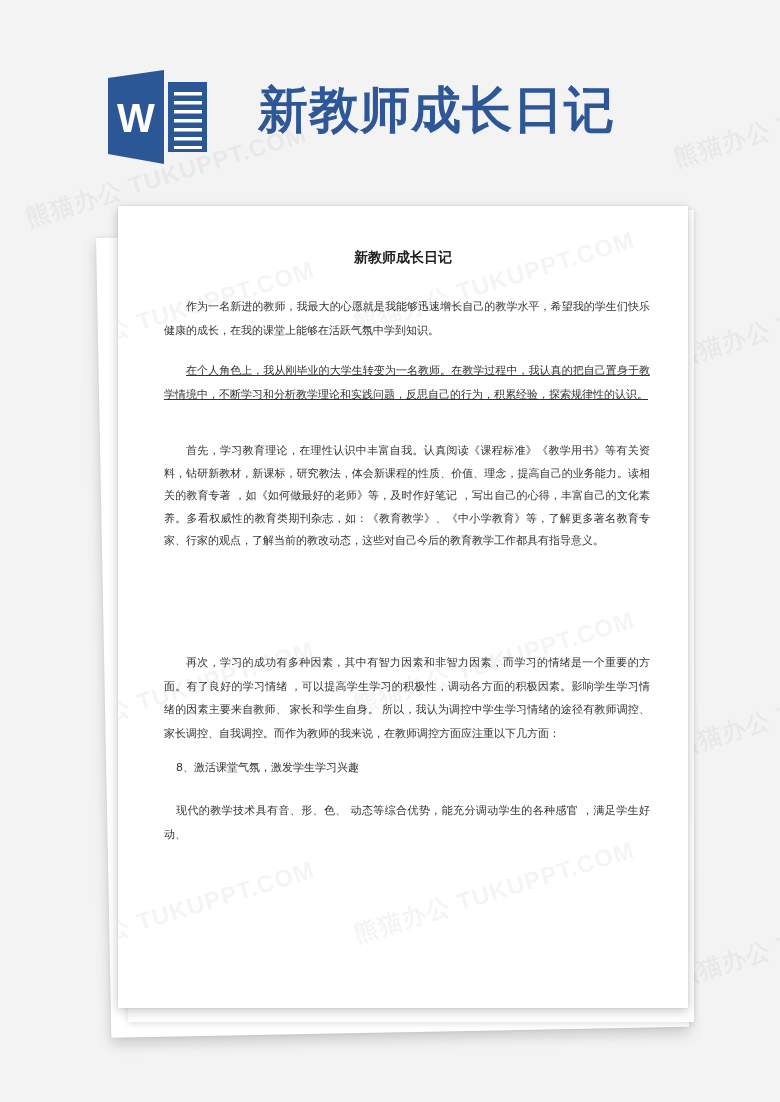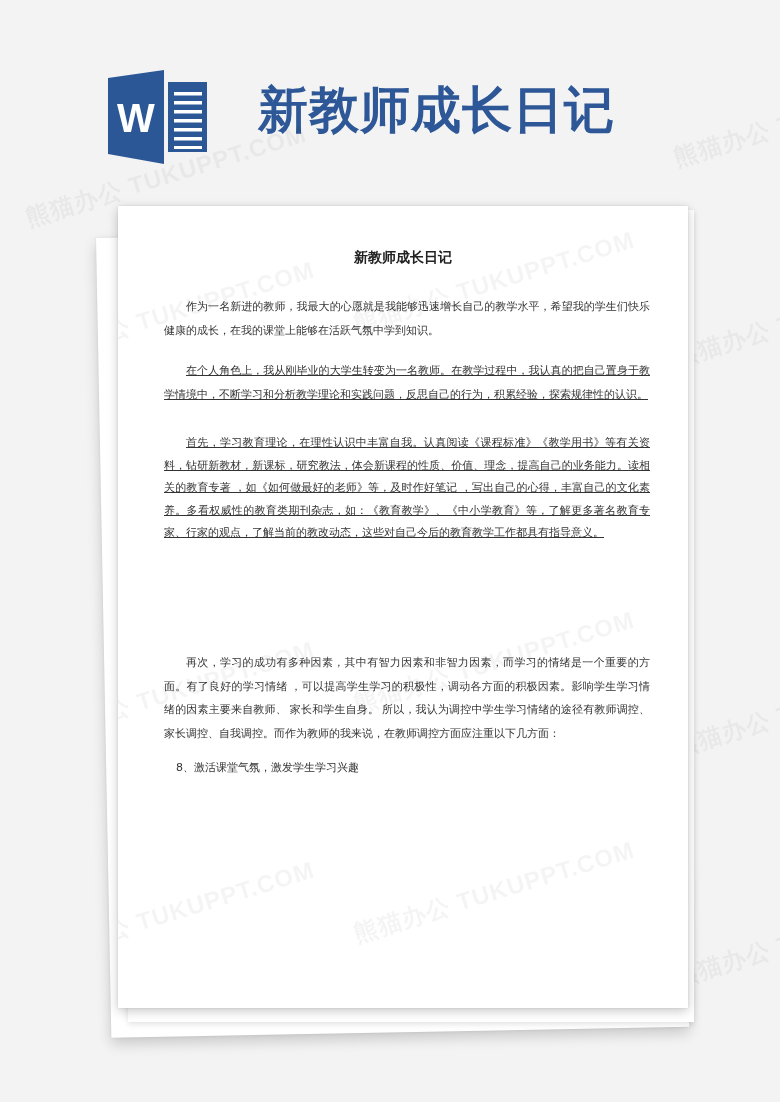--- a/index.html
+++ b/index.html
@@ -126,23 +126,24 @@
   <div class="wm" style="left:668px; top:920px;">熊猫办公 TUKUPPT.COM</div>
 
   <div class="sheet-back"></div>
   <div class="sheet-back-2"></div>
 
   <div class="page">
     <div class="doc-title">新教师成长日记</div>
 
     <p class="para" style="top:89px;">作为一名新进的教师，我最大的心愿就是我能够迅速增长自己的教学水平，希望我的学生们快乐健康的成长，在我的课堂上能够在活跃气氛中学到知识。</p>
     <p class="para" style="top:153px;text-decoration:underline;">在个人角色上，我从刚毕业的大学生转变为一名教师。在教学过程中，我认真的把自己置身于教学情境中，不断学习和分析教学理论和实践问题，反思自己的行为，积累经验，探索规律性的认识。</p>
-    <p class="para tight" style="top:226px;text-decoration:underline;">首先，学习教育理论，在理性认识中丰富自我。认真阅读《课程标准》《教学用书》等有关资料，钻研新教材，新课标，研究教法，体会新课程的性质、价值、理念，提高自己的业务能力。读相关的教育专著 ，如《如何做最好的老师》等，及时作好笔记 ，写出自己的心得，丰富自己的文化素养。多看权威性的教育类期刊杂志，如：《教育教学》、《中小学教育》等，了解更多著名教育专家、行家的观点，了解当前的教改动态，这些对自己今后的教育教学工作都具有指导意义。</p>
+    <p class="para tight" style="top:234px;">首先，学习教育理论，在理性认识中丰富自我。认真阅读《课程标准》《教学用书》等有关资料，钻研新教材，新课标，研究教法，体会新课程的性质、价值、理念，提高自己的业务能力。读相关的教育专著 ，如《如何做最好的老师》等，及时作好笔记 ，写出自己的心得，丰富自己的文化素养。多看权威性的教育类期刊杂志，如：《教育教学》、《中小学教育》等，了解更多著名教育专家、行家的观点，了解当前的教改动态，这些对自己今后的教育教学工作都具有指导意义。</p>
     <p class="para" style="top:445px;font-family:Liberation Serif, serif;">再次，学习的成功有多种因素，其中有智力因素和非智力因素，而学习的情绪是一个重要的方面。有了良好的学习情绪 ，可以提高学生学习的积极性，调动各方面的积极因素。影响学生学习情绪的因素主要来自教师、 家长和学生自身。 所以，我认为调控中学生学习情绪的途径有教师调控、家长调控、自我调控。而作为教师的我来说，在教师调控方面应注重以下几方面：</p>
     <p class="para list-head" style="top:550px;">8、激活课堂气氛，激发学生学习兴趣</p>
+    <p class="para list-head" style="top:593px;">现代的教学技术具有音、形、色、 动态等综合优势，能充分调动学生的各种感官 ，满足学生好动、</p>
 
     <div class="wm" style="left:-90px; top:90px;">熊猫办公 TUKUPPT.COM</div>
     <div class="wm" style="left:230px; top:60px;">熊猫办公 TUKUPPT.COM</div>
     <div class="wm" style="left:-90px; top:470px;">熊猫办公 TUKUPPT.COM</div>
     <div class="wm" style="left:230px; top:440px;">熊猫办公 TUKUPPT.COM</div>
     <div class="wm" style="left:-90px; top:690px;">熊猫办公 TUKUPPT.COM</div>
     <div class="wm" style="left:230px; top:670px;">熊猫办公 TUKUPPT.COM</div>
   </div>
 
 </div>

